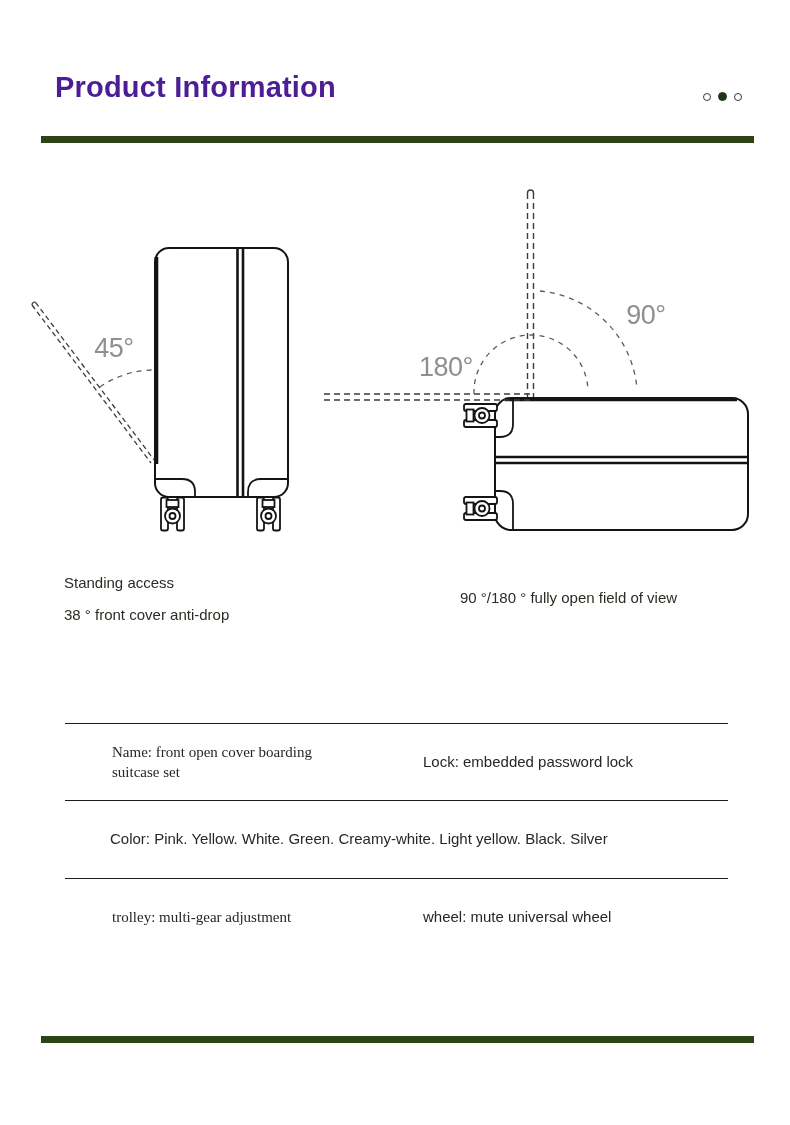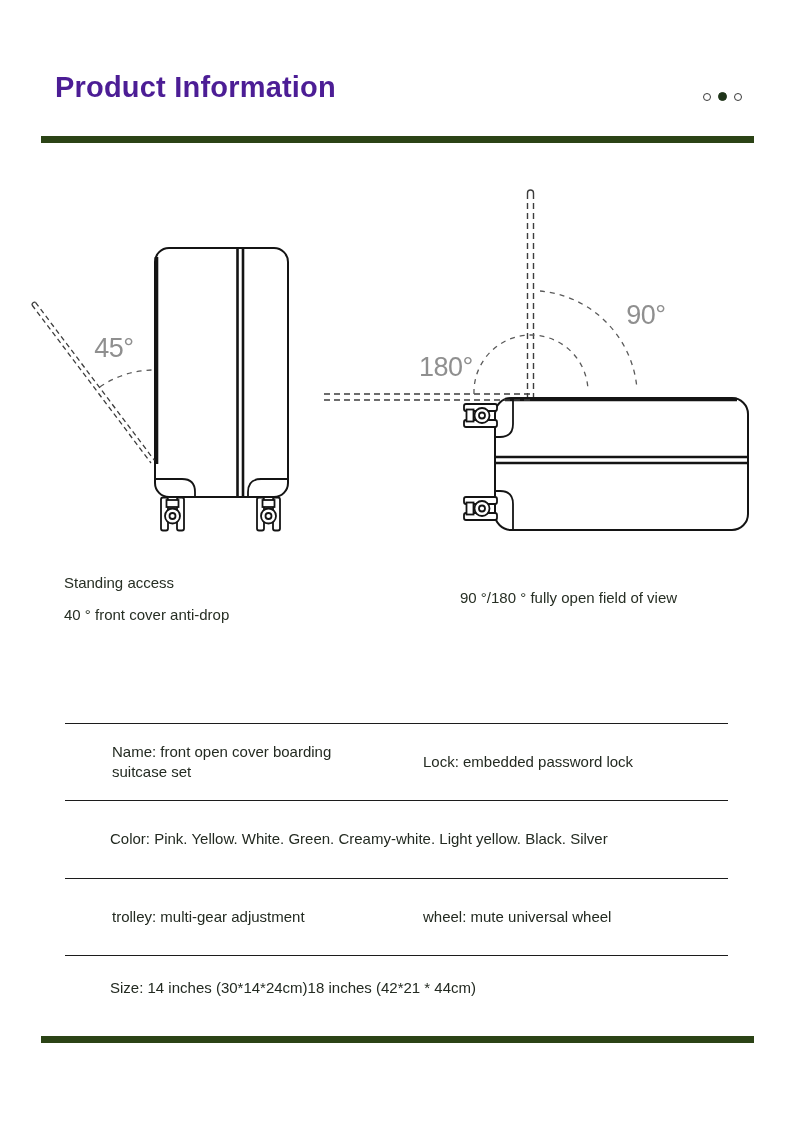--- a/index.html
+++ b/index.html
@@ -22,21 +22,21 @@
   .caption.left{left:64px;width:312px;}
   .caption.right{left:460px;width:312px;}
   .caption .t{font-size:15px;}
   .caption .s{font-size:15px;margin-top:15px;}
   .spec{position:absolute;left:65px;top:723px;width:663px;font-size:15px;color:#232a21;}
   .spec-row{border-top:1.5px solid #1c1c1c;display:grid;grid-template-columns:358px 1fr;align-items:center;box-sizing:border-box;}
   .spec-row.r1{height:77px;}
   .spec-row.r2{height:77px;}
   .spec-row.r3{height:78px;}
   .spec-row.r4{height:66px;}
-  .cell-l{padding-left:47px;}
+  .cell-l{padding-left:47px;font-family:Liberation Serif, serif;}
   .cell-l .wrap{max-width:250px;line-height:1.35;}
   .cell-r{line-height:1.35;}
   .cell-full{grid-column:1 / -1;padding-left:45px;line-height:1.35;}
   .angle-label{font-family:"Liberation Sans",sans-serif;fill:#8f8f8f;font-size:27px;letter-spacing:-.5px;}
 </style>
 </head>
 <body>
 
 <div class="page-title">Product Information</div>
 
@@ -127,21 +127,21 @@
 
     <path d="M540 291 A107 107 0 0 1 637 389" stroke="#5a5a5a" stroke-width="1.3" stroke-dasharray="5 5"></path>
     <path d="M474 394 A57 57 0 0 1 588 390" stroke="#5a5a5a" stroke-width="1.3" stroke-dasharray="5 5"></path>
     <text class="angle-label" x="646" y="324" text-anchor="middle">90°</text>
     <text class="angle-label" x="446" y="376" text-anchor="middle">180°</text>
   </g>
 </svg>
 
 <div class="caption left">
   <div class="t">Standing access</div>
-  <div class="s">40 ° front cover anti-drop</div>
+  <div class="s">38 ° front cover anti-drop</div>
 </div>
 <div class="caption right">
   <div class="s">90 °/180 °  fully open field of view</div>
 </div>
 
 <div class="spec">
   <div class="spec-row r1">
     <div class="cell-l">
       <div class="wrap">Name: front open cover boarding suitcase set</div>
     </div>
@@ -149,18 +149,15 @@
   </div>
   <div class="spec-row r3">
     <div class="cell-full">Color: Pink. Yellow. White. Green. Creamy-white. Light yellow. Black. Silver</div>
   </div>
   <div class="spec-row r2">
     <div class="cell-l">
       <div class="wrap">trolley: multi-gear adjustment</div>
     </div>
     <div class="cell-r">wheel: mute universal wheel</div>
   </div>
-  <div class="spec-row r4">
-    <div class="cell-full">Size: 14 inches (30*14*24cm)18 inches (42*21 * 44cm)</div>
-  </div>
 </div>
 
 <div class="rule bottom"></div>
 
 </body></html>

